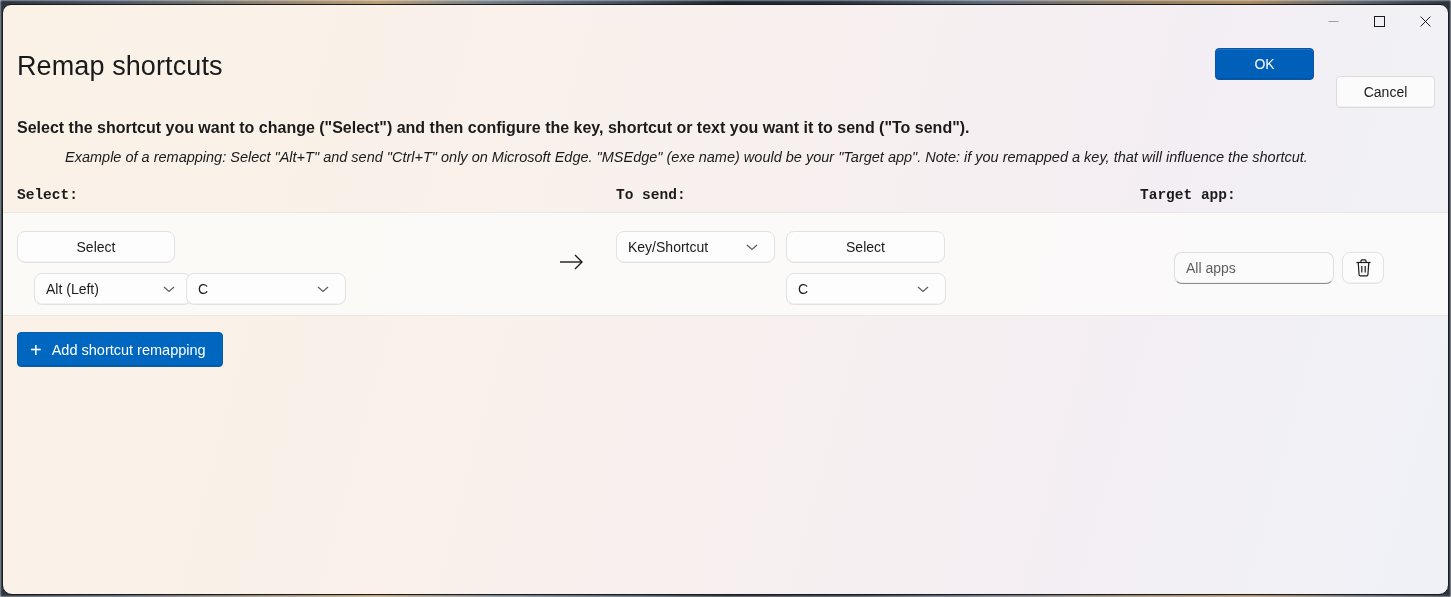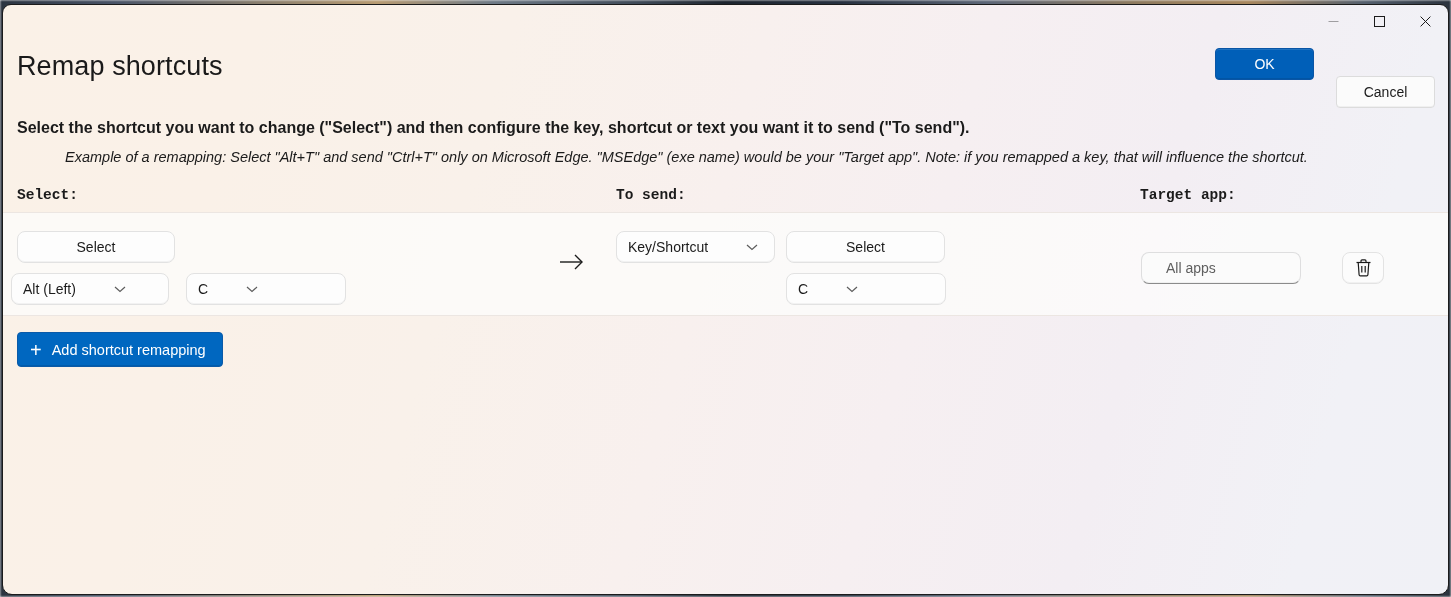--- a/index.html
+++ b/index.html
@@ -116,40 +116,41 @@
     height: 32px;
     border-radius: 8px;
     background: #fdfdfd;
     border: 1px solid #e2e2e2;
     box-shadow: inset 0 -1px 0 rgba(0,0,0,.045);
     font-size: 14px; color: #1b1b1b;
     display: flex; align-items: center;
     cursor: default; user-select: none;
   }
   .ctl.btn { justify-content: center; }
-  .ctl.combo { padding-left: 11px; padding-right: 16px; justify-content: flex-start; gap: 38px; }
+  .ctl.combo { padding-left: 11px; padding-right: 16px; justify-content: space-between; gap: 38px; }
   .ctl.combo .val { white-space: nowrap; overflow: hidden; }
   .chev { color: #5d5d5d; flex: none; display: block; }
 
   .ctl.textfield {
-    padding-left: 24px;
+    padding-left: 11px;
     background: #fbfbfb;
     border: 1px solid #dededf;
     border-bottom-color: #8b8b8b;
+    margin-left: 33px;
   }
   .ctl.textfield .ph { color: #5f5f5f; font-size: 14px; }
 
   .ctl.icon-btn {
     width: 42px; justify-content: center;
     background: #fcfcfc; border: 1px solid #e3e3e3;
   }
 
   
   #sel-select   { left: 14px;   top: 226px; width: 158px; }
-  #sel-mod      { left: 8px;   top: 268px; width: 158px; }
+  #sel-mod      { left: 31px;   top: 268px; width: 158px; }
   #sel-key      { left: 183px;  top: 268px; width: 160px; }
   #arrow        { position: absolute; left: 556px; top: 248px; color: #1b1b1b; }
   #send-type    { left: 613px;  top: 226px; width: 159px; }
   #send-select  { left: 783px;  top: 226px; width: 159px; }
   #send-mod     { left: 613px;  top: 268px; width: 159px; }
   #send-key     { left: 783px;  top: 268px; width: 160px; }
   #target-app   { left: 1138px; top: 247px; width: 160px; }
   #delete-row   { left: 1339px; top: 247px; }
 
   

